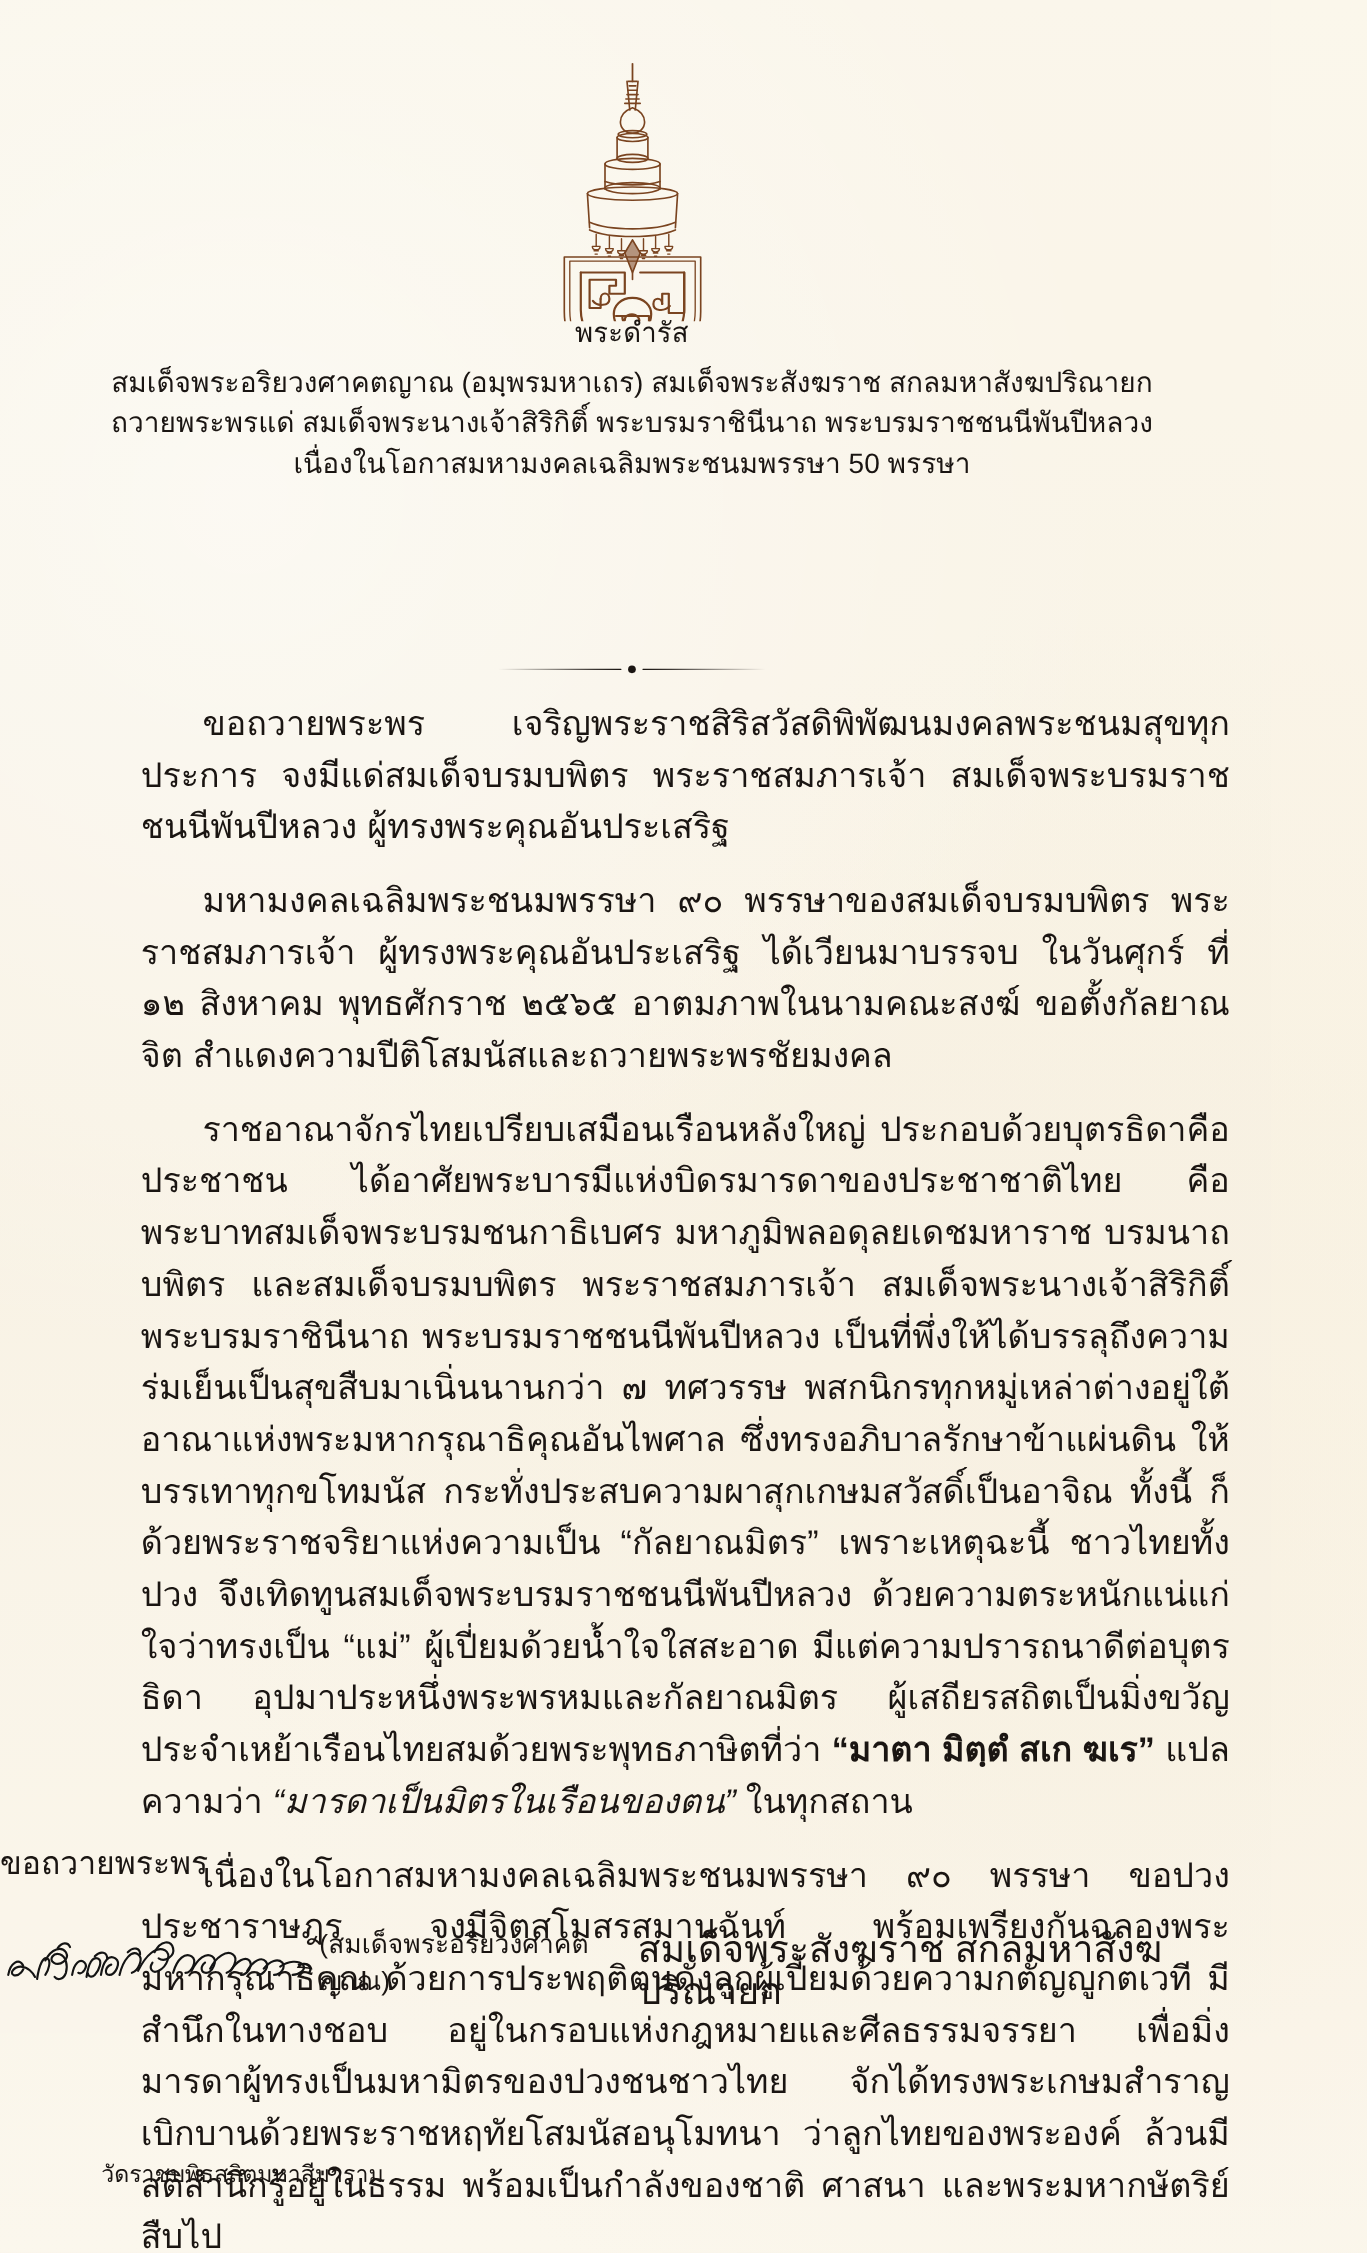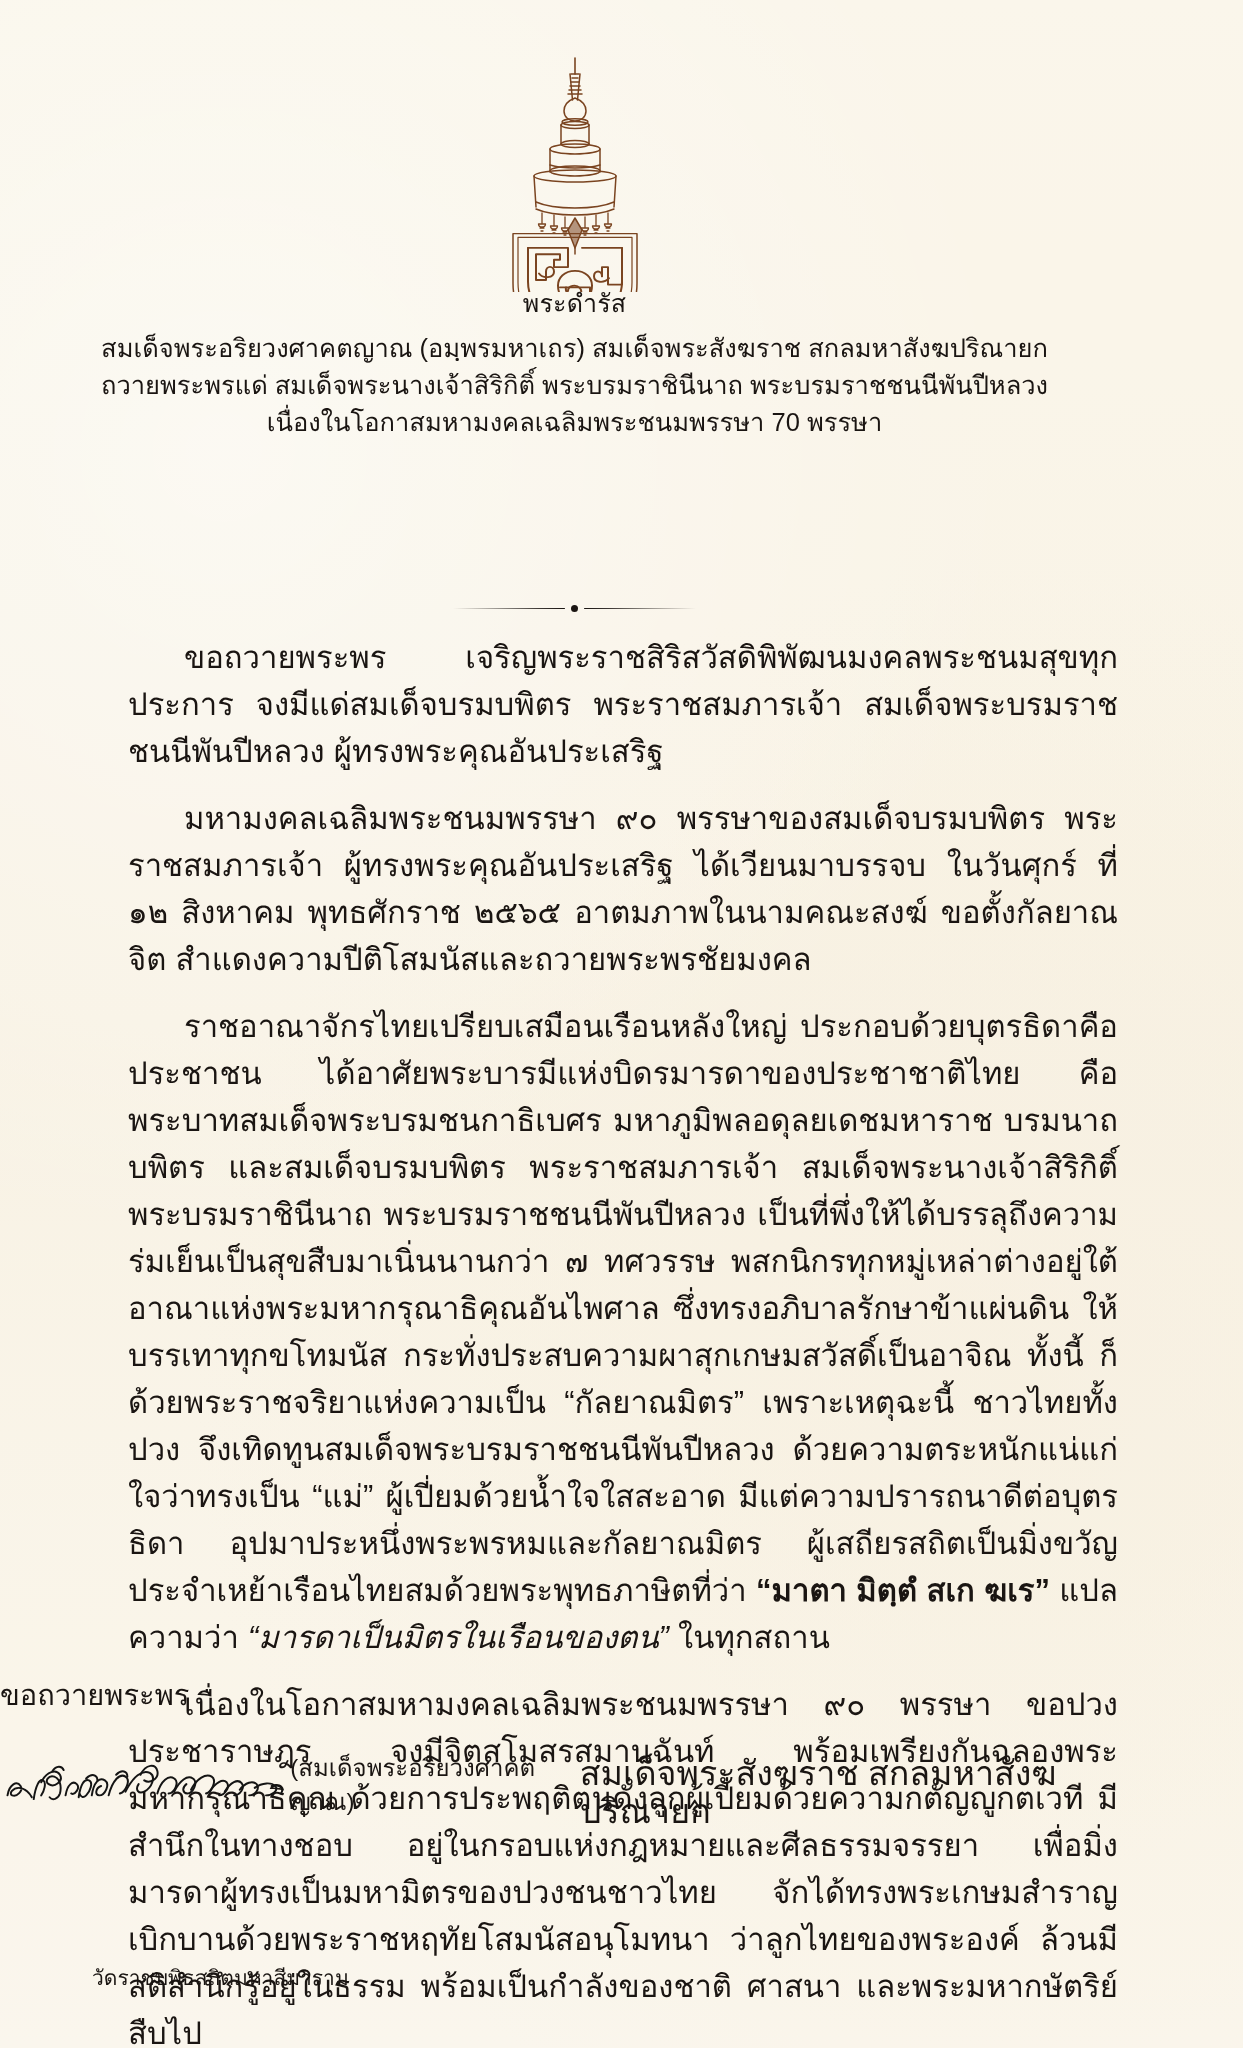--- a/index.html
+++ b/index.html
@@ -226,21 +226,21 @@
 
         <path d="M108 306 C114 316 120 324 125 330 C130 324 136 316 142 306" transform="translate(0,-4) scale(1,0.92)" stroke-width="1.2"></path>
       </g>
     </svg>
   </div>
 
   <div class="header">
     <div class="kind">พระดำรัส</div>
     <div class="hline">สมเด็จพระอริยวงศาคตญาณ (อมฺพรมหาเถร) สมเด็จพระสังฆราช สกลมหาสังฆปริณายก</div>
     <div class="hline">ถวายพระพรแด่ สมเด็จพระนางเจ้าสิริกิติ์ พระบรมราชินีนาถ พระบรมราชชนนีพันปีหลวง</div>
-    <div class="hline">เนื่องในโอกาสมหามงคลเฉลิมพระชนมพรรษา 70 พรรษา</div>
+    <div class="hline">เนื่องในโอกาสมหามงคลเฉลิมพระชนมพรรษา 50 พรรษา</div>
   </div>
 
   <div class="divider">
     <span class="bar left"></span>
     <span class="dot"></span>
     <span class="bar right"></span>
   </div>
 
   <div class="body" id="body-container">
       <p class="para"><span>ขอถวายพระพร เจริญพระราชสิริสวัสดิพิพัฒนมงคลพระชนมสุขทุกประการ จงมีแด่สมเด็จบรมบพิตร พระราชสมภารเจ้า สมเด็จพระบรมราชชนนีพันปีหลวง ผู้ทรงพระคุณอันประเสริฐ</span></p>

